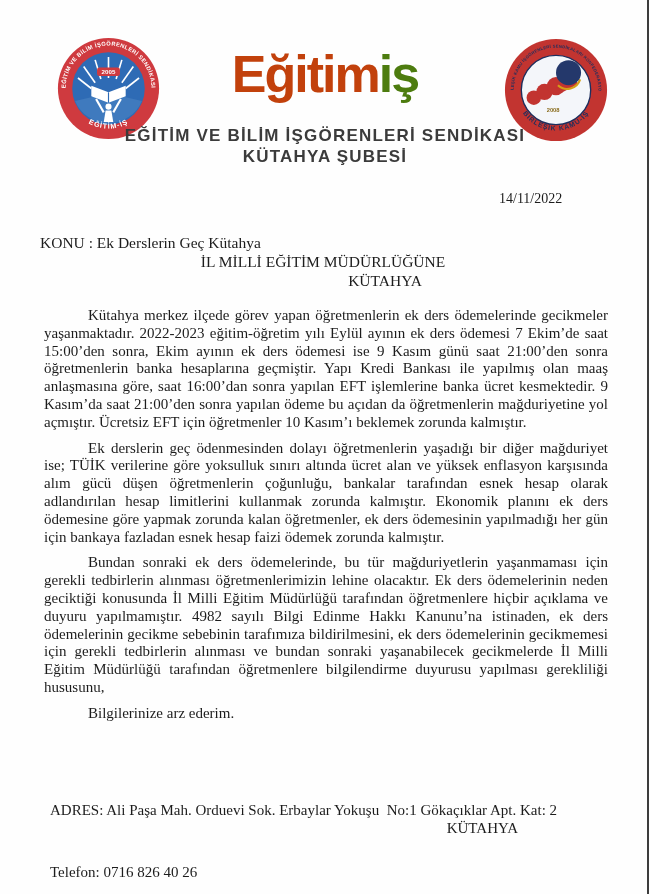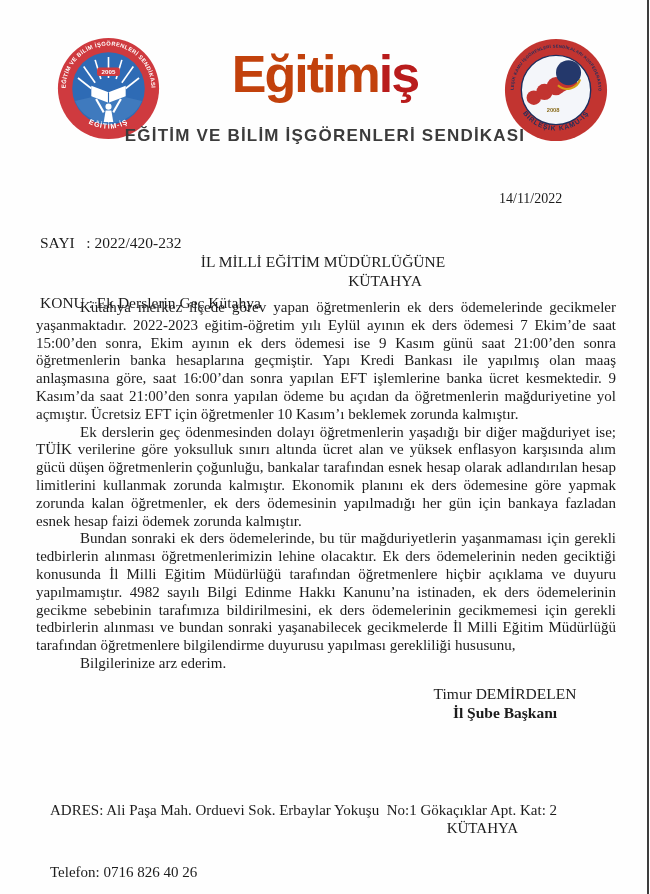--- a/index.html
+++ b/index.html
@@ -20,21 +20,21 @@
   .logo-left{left:56px;top:36px;}
   .logo-right{left:503px;top:37px;}
   .masthead{
     position:absolute;left:0;right:0;top:48px;
     text-align:center;
     font-family:"Liberation Sans", sans-serif;
     font-weight:bold;font-size:52px;letter-spacing:-2px;
     line-height:1;
   }
   .masthead .t-red{color:#c2410c;}
-  .masthead .t-blue{color:#b91c1c;}
+  .masthead .t-blue{color:#4d7c0f;}
   .org-line1,.org-line2{
     position:absolute;left:0;right:0;text-align:center;
     font-family:"Liberation Sans", sans-serif;
     font-weight:bold;color:#3b3b3b;
   }
   .org-line1{top:126px;font-size:17px;letter-spacing:1.2px;}
   .org-line2{top:147px;font-size:17px;letter-spacing:1.2px;}
 
   
   .meta{position:absolute;left:40px;top:193px;font-size:15.5px;line-height:20px;white-space:pre;}
@@ -42,21 +42,21 @@
 
   
   .recipient{position:absolute;left:0;right:4px;top:252px;text-align:center;font-size:15.5px;line-height:19px;}
   .recipient .city{transform:translateX(62px);}
 
   
   .body-text{
     position:absolute;left:36px;top:299px;width:580px;
     font-size:15px;line-height:17.8px;text-align:justify;
   }
-  .body-text p{margin:0;text-indent:44px;}
+  .body-text p{margin:8px;text-indent:44px;}
 
   
   .signature{position:absolute;left:393px;top:684px;width:224px;text-align:center;font-size:15.5px;line-height:19px;}
   .signature .sig-title{font-weight:bold;}
 
   
   .footer{position:absolute;left:38px;top:801px;width:574px;font-size:15px;line-height:18px;margin-left:12px;}
   .footer .addr{white-space:pre;}
   .footer .city{text-align:right;padding-right:106px;}
   .footer .phone{margin-top:26px;}
@@ -131,43 +131,39 @@
       <text font-family="Liberation Sans, sans-serif" font-size="4.3" font-weight="bold" fill="#1d2f5e" letter-spacing="0.3">
         <textPath href="#r-arc-top" startOffset="50%" text-anchor="middle">BİRLEŞİK KAMU İŞGÖRENLERİ SENDİKALARI KONFEDERASYONU</textPath>
       </text>
       <text font-family="Liberation Sans, sans-serif" font-size="7" font-weight="bold" fill="#1d2f5e" letter-spacing="1">
         <textPath href="#r-arc-bot" startOffset="50%" text-anchor="middle">BİRLEŞİK KAMU-İŞ</textPath>
       </text>
     </svg>
   </div>
 
   <div class="org-line1">EĞİTİM VE BİLİM İŞGÖRENLERİ SENDİKASI</div>
+  <div class="org-line2">KÜTAHYA ŞUBESİ</div>
 
   <div class="meta">
-    <div>SAYI   : 2022/420-232</div>
     <div>KONU : Ek Derslerin Geç Kütahya</div>
   </div>
   <div class="doc-date">14/11/2022</div>
 
   <div class="recipient">
     <div>İL MİLLİ EĞİTİM MÜDÜRLÜĞÜNE</div>
     <div class="city">KÜTAHYA</div>
   </div>
 
   <div class="body-text">
     <p>Kütahya merkez ilçede görev yapan öğretmenlerin ek ders ödemelerinde gecikmeler yaşanmaktadır. 2022-2023 eğitim-öğretim yılı Eylül ayının ek ders ödemesi 7 Ekim’de saat 15:00’den sonra, Ekim ayının ek ders ödemesi ise 9 Kasım günü saat 21:00’den sonra öğretmenlerin banka hesaplarına geçmiştir. Yapı Kredi Bankası ile yapılmış olan maaş anlaşmasına göre, saat 16:00’dan sonra yapılan EFT işlemlerine banka ücret kesmektedir. 9 Kasım’da saat 21:00’den sonra yapılan ödeme bu açıdan da öğretmenlerin mağduriyetine yol açmıştır. Ücretsiz EFT için öğretmenler 10 Kasım’ı beklemek zorunda kalmıştır.</p>
     <p>Ek derslerin geç ödenmesinden dolayı öğretmenlerin yaşadığı bir diğer mağduriyet ise; TÜİK verilerine göre yoksulluk sınırı altında ücret alan ve yüksek enflasyon karşısında alım gücü düşen öğretmenlerin çoğunluğu, bankalar tarafından esnek hesap olarak adlandırılan hesap limitlerini kullanmak zorunda kalmıştır. Ekonomik planını ek ders ödemesine göre yapmak zorunda kalan öğretmenler, ek ders ödemesinin yapılmadığı her gün için bankaya fazladan esnek hesap faizi ödemek zorunda kalmıştır.</p>
     <p>Bundan sonraki ek ders ödemelerinde, bu tür mağduriyetlerin yaşanmaması için gerekli tedbirlerin alınması öğretmenlerimizin lehine olacaktır. Ek ders ödemelerinin neden geciktiği konusunda İl Milli Eğitim Müdürlüğü tarafından öğretmenlere hiçbir açıklama ve duyuru yapılmamıştır. 4982 sayılı Bilgi Edinme Hakkı Kanunu’na istinaden, ek ders ödemelerinin gecikme sebebinin tarafımıza bildirilmesini, ek ders ödemelerinin gecikmemesi için gerekli tedbirlerin alınması ve bundan sonraki yaşanabilecek gecikmelerde İl Milli Eğitim Müdürlüğü tarafından öğretmenlere bilgilendirme duyurusu yapılması gerekliliği hususunu,</p>
     <p>Bilgilerinize arz ederim.</p>
   </div>
 
-  <div class="signature">
-    <div>Timur DEMİRDELEN</div>
-    <div class="sig-title">İl Şube Başkanı</div>
-  </div>
 
   <div class="footer">
     <div class="addr">ADRES: Ali Paşa Mah. Orduevi Sok. Erbaylar Yokuşu  No:1 Gökaçıklar Apt. Kat: 2</div>
     <div class="city">KÜTAHYA</div>
     <div class="phone">Telefon: 0716 826 40 26</div>
   </div>
 
 </div>
 
 </body></html>

